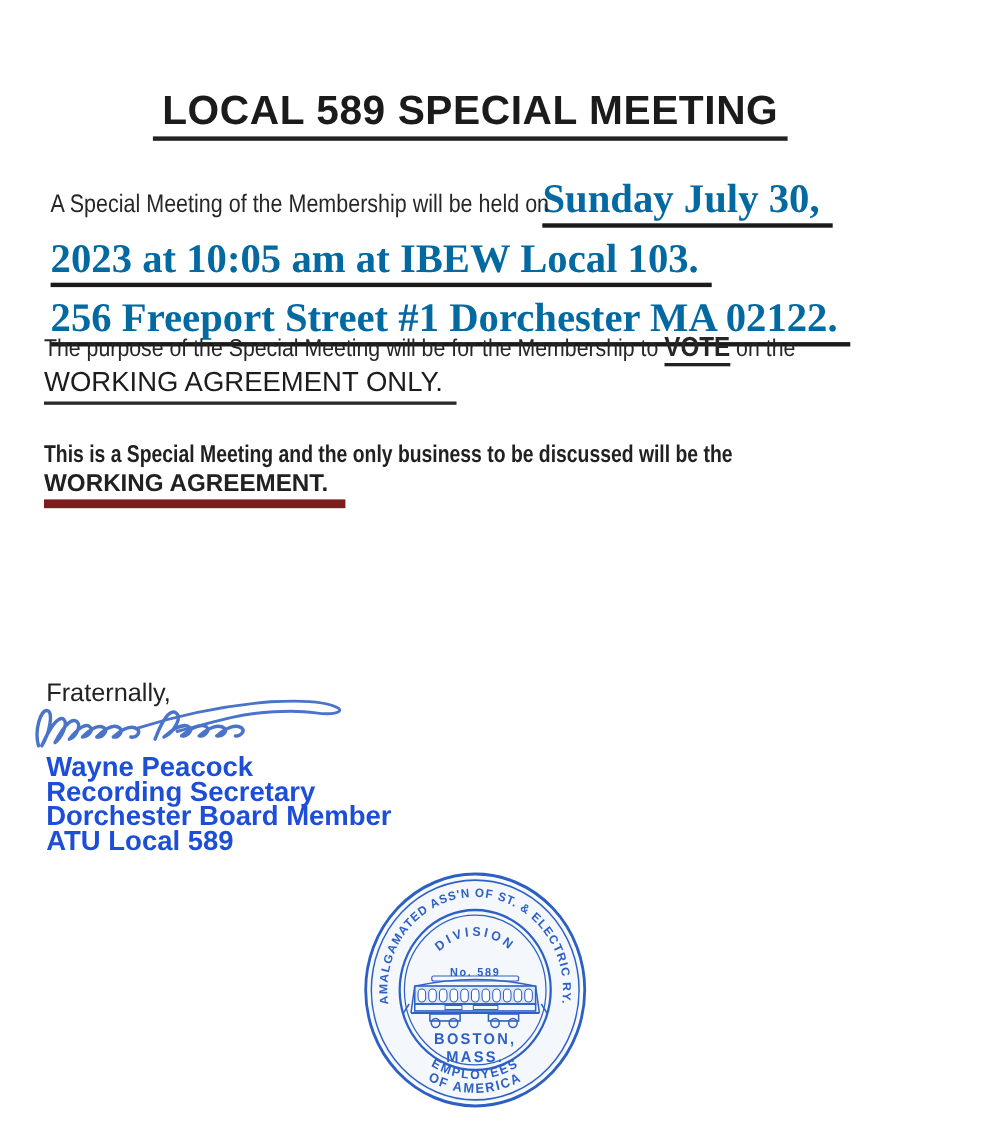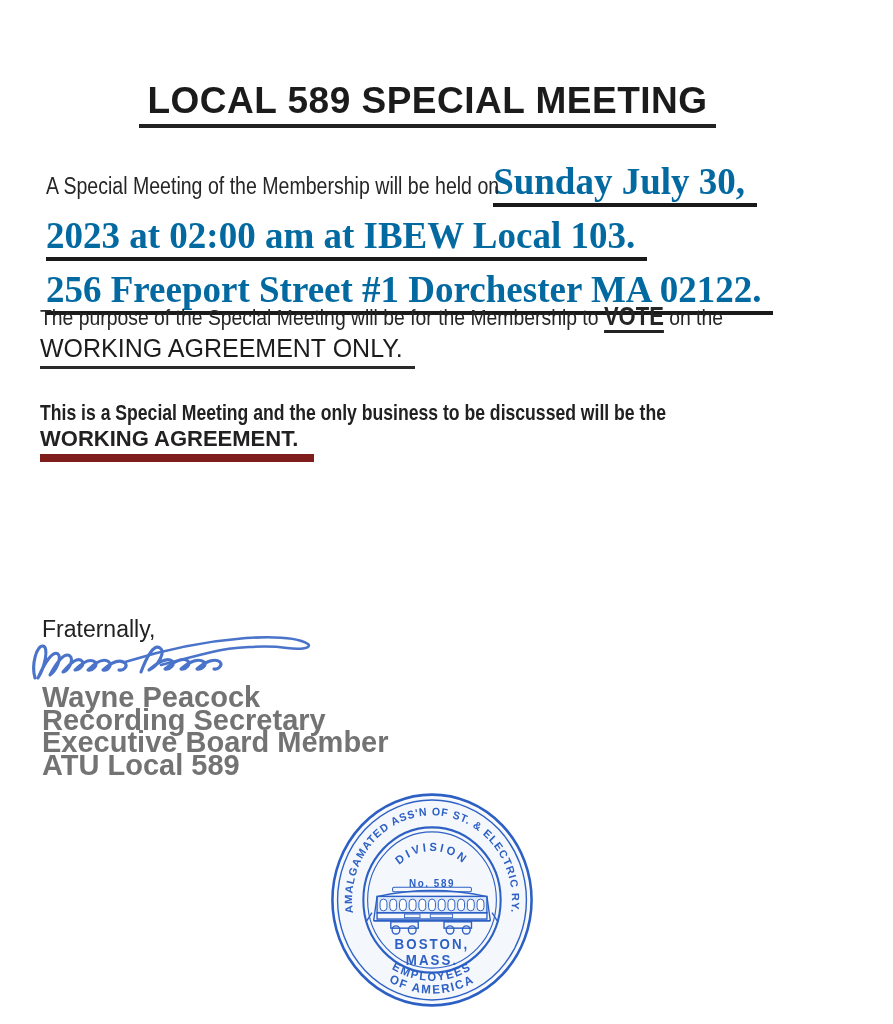--- a/index.html
+++ b/index.html
@@ -38,40 +38,40 @@
     font-size:22px;font-weight:700;line-height:25px;color:#212121;white-space:nowrap;
     transform:scaleX(.80);transform-origin:0 50%;
   }
   .n2{margin-top:1px;font-size:22px;font-weight:700;color:#212121;}
   .n2 .u{display:inline-block;border-bottom:8px solid #7f1d1d;padding:0 16px 2px 0;}
   
   .closing{position:absolute;top:592px;left:42px;font-size:23px;color:#222;margin-top:24px;}
   .signature-svg{position:absolute;left:28px;top:612px;}
   .signer{
     position:absolute;top:686px;left:42px;
-    font-size:29px;font-weight:700;line-height:22.5px;color:#737373;
+    font-size:25px;font-weight:700;line-height:22.5px;color:#1d4ed8;
   }
   
   .stamp-svg{position:absolute;left:329px;top:791px;}
 </style>
 </head>
 <body>
 
 <div class="page">
 
   <div class="title-wrap">
     <span class="title-text">LOCAL 589 SPECIAL MEETING</span>
   </div>
 
   <div class="intro">
     <div>
       <span class="sans-narrow">A Special Meeting of the Membership will be held on </span><span class="serif-big">Sunday July 30,</span>
     </div>
     <div>
-      <span class="serif-big">2023 at 02:00 am at IBEW Local 103.</span>
+      <span class="serif-big">2023 at 10:05 am at IBEW Local 103.</span>
     </div>
     <div>
       <span class="serif-big">256 Freeport Street #1 Dorchester MA 02122.</span>
     </div>
   </div>
 
   <div class="purpose">
     <div class="p1">
       <span>The purpose of the Special Meeting will be for the Membership to </span><span class="vote">VOTE</span><span> on the</span>
     </div>
@@ -105,21 +105,21 @@
         C178 49 187 46 192 50 C195 53 190 58 186 57"></path>
       <path d="M97 50 C135 38 180 29 218 26
         C252 24 272 27 280 32 C284 36 273 38 259 36
         C238 33 204 35 184 40 C167 44 148 49 133 53" stroke-width="2.6"></path>
     </g>
   </svg>
 
   <div class="signer">
     <div>Wayne Peacock</div>
     <div>Recording Secretary</div>
-    <div>Executive Board Member</div>
+    <div>Dorchester Board Member</div>
     <div>ATU Local 589</div>
   </div>
 
   <svg class="stamp-svg" width="206" height="218" viewBox="0 0 240 240" preserveAspectRatio="none" font-family="Liberation Sans, sans-serif" font-weight="bold">
     <defs>
       <path id="arcTop" d="M31.1 147.2 A93 93 0 1 1 208.9 147.2"></path>
       <path id="arcDiv" d="M81.8 81.8 A54 54 0 0 1 158.2 81.8"></path>
       <path id="arcEmp" d="M47.1 171.1 A89 89 0 0 0 192.9 171.1"></path>
       <path id="arcAme" d="M38.8 183.4 A103 103 0 0 0 201.2 183.4"></path>
     </defs>

